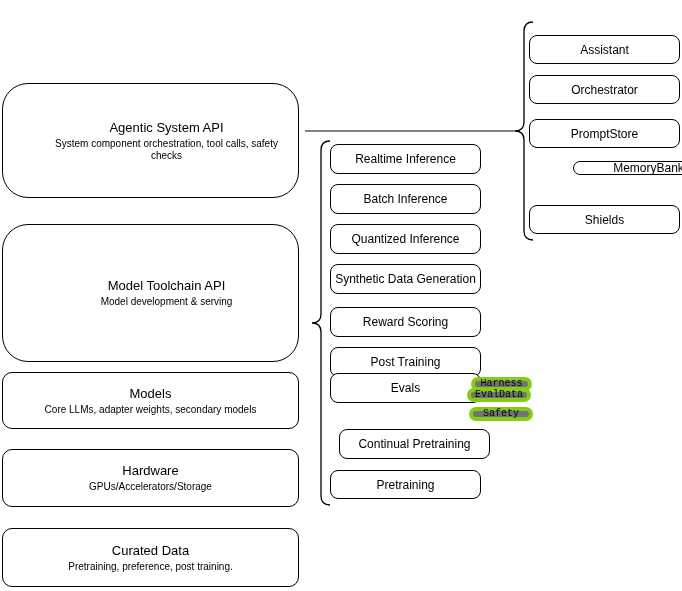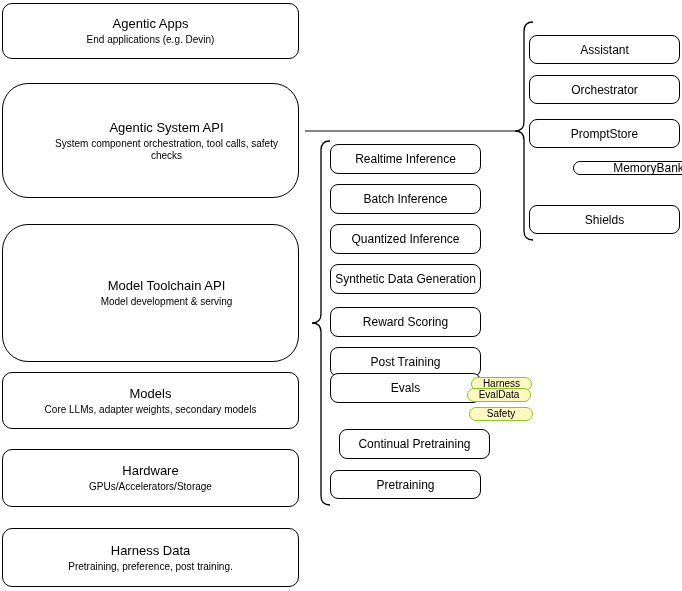--- a/index.html
+++ b/index.html
@@ -36,51 +36,48 @@
   }
   .layer { left: 2px; width: 297px; border-radius: 10px; }
   .layer.big { border-radius: 26px; padding-left: 32px; }
   .layer .title { font-size: 13px; line-height: 15px; }
   .layer .subtitle { font-size: 10px; line-height: 12px; margin-top: 3px; padding: 0 14px; }
   .mid { left: 330px; width: 151px; height: 30px; border-radius: 8px; font-size: 12px; }
   .right { left: 529px; width: 151px; height: 29px; border-radius: 8px; font-size: 12px; }
   .pill {
     position: absolute;
     box-sizing: border-box;
-    background: #fef9c3;
-    border: 1px solid #84cc16;
+    background: #737373;
+    border: 4px solid #84cc16;
     border-radius: 7px;
     font-size: 10px;
     line-height: 12px;
     display: flex;
     align-items: center;
     justify-content: center;
     z-index: 4;
+    font-family: Liberation Mono, monospace;
   }
   .brace { fill: none; stroke: #000000; stroke-width: 1.3; }
   .edge  { fill: none; stroke: #595959; stroke-width: 1.4; }
 </style>
 </head>
 <body>
 
 <div class="canvas">
 
   <svg class="overlay" viewBox="0 0 682 591" xmlns="http://www.w3.org/2000/svg">
 
     <path class="edge" d="M305,131 L515,131"></path>
 
     <path class="brace" d="M533,22 Q524,22 524,31 L524,122 Q524,131 515,131 Q524,131 524,140 L524,231 Q524,240 533,240"></path>
 
     <path class="brace" d="M330,141 Q321,141 321,150 L321,314 Q321,323 312,323 Q321,323 321,332 L321,496 Q321,505 330,505"></path>
   </svg>
 
-  <div class="node layer" style="top:3px;height:56px;">
-    <div class="title">Agentic Apps</div>
-    <div class="subtitle">End applications (e.g. Devin)</div>
-  </div>
 
   <div class="node layer big" style="top:83px;height:115px;">
     <div class="title">Agentic System API</div>
     <div class="subtitle">System component orchestration, tool calls, safety checks</div>
   </div>
 
   <div class="node layer big" style="top:224px;height:138px;">
     <div class="title">Model Toolchain API</div>
     <div class="subtitle">Model development &amp; serving</div>
   </div>
@@ -89,21 +86,21 @@
     <div class="title">Models</div>
     <div class="subtitle">Core LLMs, adapter weights, secondary models</div>
   </div>
 
   <div class="node layer" style="top:449px;height:58px;">
     <div class="title">Hardware</div>
     <div class="subtitle">GPUs/Accelerators/Storage</div>
   </div>
 
   <div class="node layer" style="top:528px;height:59px;">
-    <div class="title">Harness Data</div>
+    <div class="title">Curated Data</div>
     <div class="subtitle">Pretraining, preference, post training.</div>
   </div>
 
   <div class="node mid" style="top:144px;">Realtime Inference</div>
   <div class="node mid" style="top:184px;">Batch Inference</div>
   <div class="node mid" style="top:224px;">Quantized Inference</div>
   <div class="node mid" style="top:307px;">Reward Scoring</div>
   <div class="node mid" style="top:264px;">Synthetic Data Generation</div>
   <div class="node mid" style="top:347px;">Post Training</div>
   <div class="node mid" style="top:373px;">Evals</div>

